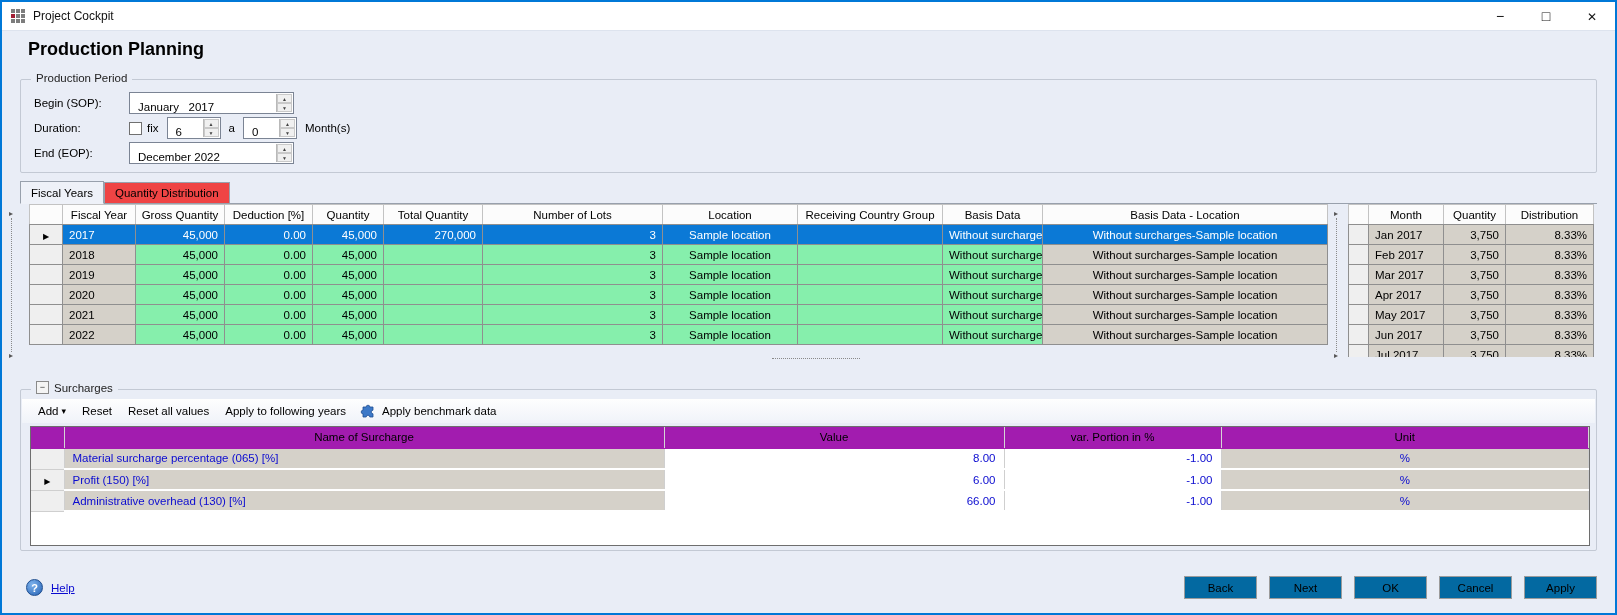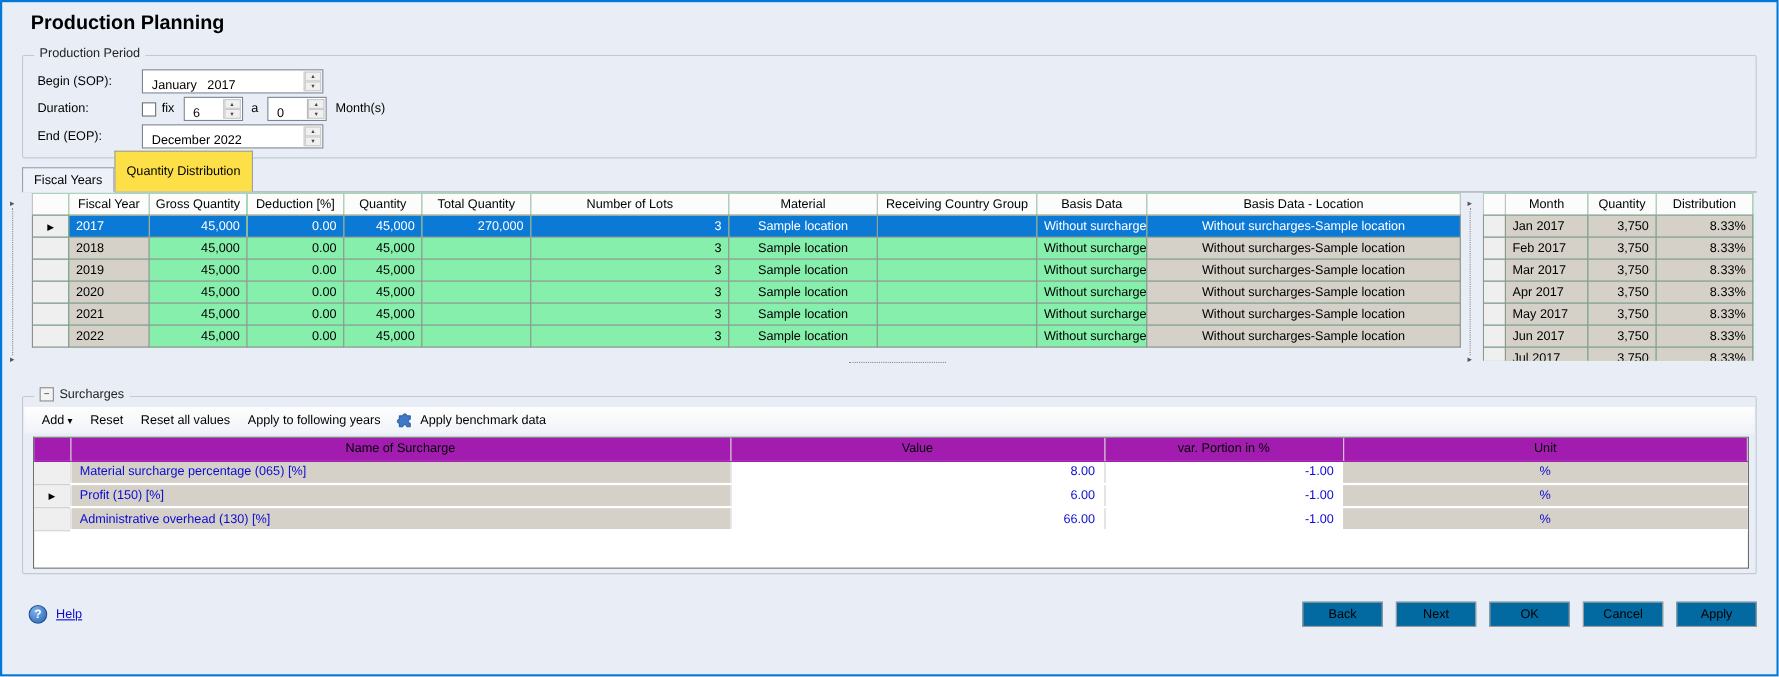--- a/index.html
+++ b/index.html
@@ -36,21 +36,21 @@
   .spin-up,.spin-down { flex:1; background:#f0f0f0; border:1px solid #c9c9c9; display:flex; align-items:center; justify-content:center; }
   .spin-up::before { content:"\25B2"; font-size:5px; color:#444; }
   .spin-down::before { content:"\25BC"; font-size:5px; color:#444; }
   .w-date { width:165px; }
   .w-num { width:54px; }
   .checkbox { width:13px; height:13px; background:#fff; border:1px solid #707070; margin-right:5px; }
   .inline-lbl { font-size:11.5px; margin:0 8px; }
 
   
   .tabstrip { position:absolute; left:18px; right:18px; top:150px; height:23px; display:flex; align-items:flex-end; border-bottom:1px solid #98a0ac; }
-  .tab { height:37px; padding:0 10px; display:flex; align-items:center; font-size:11.5px; border:1px solid #98a0ac; border-bottom:none; background:#fde047; color:#000; }
+  .tab { height:21px; padding:0 10px; display:flex; align-items:center; font-size:11.5px; border:1px solid #98a0ac; border-bottom:none; background:#ef4444; color:#000; }
   .tab.active { height:23px; background:#eef1f8; margin-bottom:-1px; border-bottom:1px solid #eef1f8; z-index:2; }
 
   
   .vsplit { display:flex; flex-direction:column; align-items:center; width:10px; }
   .vsplit .line { flex:1; width:0; border-left:1px dotted #8a8a8a; }
   .vsplit .arr { font-size:8px; color:#555; line-height:8px; }
   .vsplit .arr::before { content:"\25B8"; }
   .hsplit { position:absolute; top:327px; left:770px; width:88px; border-top:1px dotted #8a8a8a; }
 
   
@@ -110,20 +110,45 @@
   .help-icon::before { content:"?"; font-weight:bold; }
   .help-link { font-size:11.5px; color:#0b0bd0; text-decoration:underline; }
   .btn-row { position:absolute; right:18px; top:23px; display:flex; gap:12px; }
   .btn { width:73px; height:23px; background:#0369a1; border:1px solid #9b9b9b; font-size:11.5px; color:#000; display:flex; align-items:center; justify-content:center; }
 </style>
 </head>
 <body>
 
 <div class="window">
 
+  <div class="titlebar">
+    <div class="app-icon">
+      <i></i>
+        <i></i>
+        <i></i>
+        <i class="red"></i>
+        <i></i>
+        <i></i>
+        <i></i>
+        <i></i>
+        <i></i>
+    </div>
+    <div class="title-text">Project Cockpit</div>
+    <div class="win-controls">
+      <div class="win-btn">
+          <span class="min-glyph"></span>
+        </div>
+      <div class="win-btn">
+          <span class="max-glyph"></span>
+        </div>
+      <div class="win-btn">
+          <span class="close-glyph"></span>
+        </div>
+    </div>
+  </div>
 
   <div class="content">
     <div class="page-title">Production Planning</div>
 
     <div class="groupbox gb-period">
       <div class="gb-label">Production Period</div>
 
       <div class="form-row" style="top:12px;">
         <div class="form-label">Begin (SOP):</div>
         <div class="spinfield w-date">
@@ -197,21 +222,21 @@
         </colgroup>
         <thead>
           <tr>
             <th></th>
             <th>Fiscal Year</th>
             <th>Gross Quantity</th>
             <th>Deduction [%]</th>
             <th>Quantity</th>
             <th>Total Quantity</th>
             <th>Number of Lots</th>
-            <th>Material</th>
+            <th>Location</th>
             <th>Receiving Country Group</th>
             <th>Basis Data</th>
             <th>Basis Data - Location</th>
           </tr>
         </thead>
         <tbody>
             <tr class="sel">
               <td class="c0"><span class="row-arrow"></span></td>
               <td class="c1">2017</td>
               <td class="c2">45,000</td>

